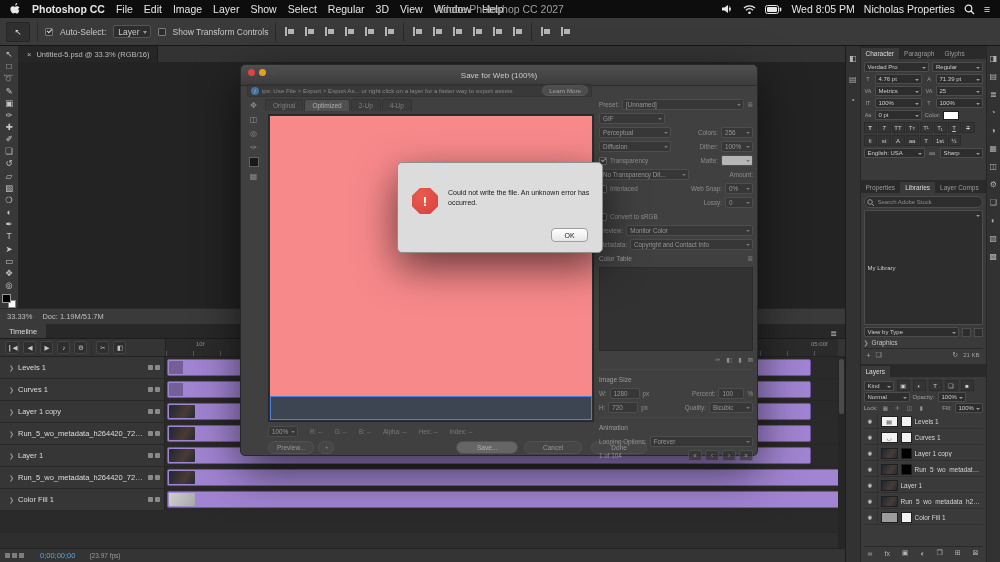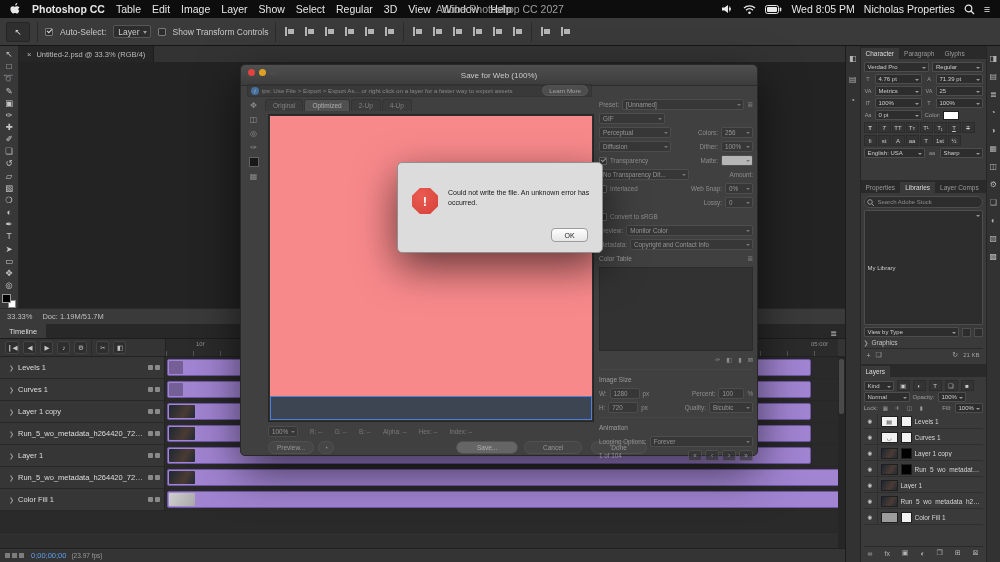--- a/index.html
+++ b/index.html
@@ -52,21 +52,21 @@
 .toggles{display:flex;gap:2px}
 .toggles i{width:5px;height:5px;background:#8a8a8a;border-radius:1px;display:block}
 .tclips{flex:1;position:relative;background:#2a2a2a}
 .clip{position:absolute;left:2px;top:2px;height:17px;border-radius:2px;background:var(--accent_purple,#a184d2);border:1px solid #6f57a6;display:flex;align-items:center;overflow:hidden}
 .clip.norm{right:34px}
 .clip.full{right:2px}
 .cadj{width:14px;height:13px;margin-left:1px;background:rgba(0,0,0,.28);border-radius:1px}
 .cthumb{width:26px;height:13px;margin-left:1px;border-radius:1px;background:linear-gradient(120deg,#1d2733,#4a3b33 60%,#212b38)}
 .cthumb.gray{background:linear-gradient(120deg,#cfcfcf,#a8a8a8)}
 .aico{color:#bbb;font-size:7px}
-#tl-footer{position:absolute;left:0;bottom:0;width:845px;height:14px;background:#343434;border-top:1px solid #222;display:flex;align-items:center;gap:5px;padding:0 5px}
+#tl-footer{position:absolute;left:0;bottom:0;width:845px;height:14px;background:#343434;border-top:1px solid #222;display:flex;align-items:center;gap:14px;padding:0 5px}
 #tl-footer .sq{width:5px;height:5px;background:#7d7d7d;display:inline-block;margin-right:2px}
 #tc{color:#5ea0f0;font-size:7.5px}
 #fps{color:#9a9a9a;font-size:6.5px}
 #tl-scroll{position:absolute;right:0;top:33px;width:7px;height:194px;background:#262626}
 #tl-scroll i{display:block;width:5px;margin:2px auto;height:55px;background:#4a4a4a;border-radius:2px}
 
 #rightdock{position:absolute;left:845px;top:46px;width:155px;height:516px;background:#323232;border-left:1px solid #1c1c1c;display:flex}
 .strip{width:15px;background:#323232;display:flex;flex-direction:column;align-items:center;padding-top:8px;gap:12px}
 .strip.l{border-right:1px solid #262626}
 .strip.r{border-left:1px solid #262626;gap:9px}
@@ -140,21 +140,21 @@
 
 <div id="app">
 
   <div id="menubar">
     <span>
         <svg width="11" height="13" viewBox="0 0 11 13">
           <path d="M8.2 6.9c0-1.6 1.3-2.4 1.4-2.4-.8-1.1-2-1.3-2.4-1.3-1-.1-2 .6-2.5.6-.5 0-1.3-.6-2.1-.6C1.5 3.2.4 4.1.4 6c0 1.1.4 2.3 1 3.1.5.7 1 1.5 1.7 1.5.7 0 1-.5 1.9-.5s1.1.5 1.9.5 1.2-.7 1.7-1.4c.5-.8.7-1.5.7-1.6-.1 0-1.1-.4-1.1-1.7zM6.7 1.7c.4-.5.6-1.1.5-1.7-.5 0-1.2.4-1.5.8-.3.4-.6 1-.5 1.6.6.1 1.1-.3 1.5-.7z" fill="#e8e8e8"></path>
         </svg>
       </span>
     <span class="app mi">Photoshop CC</span>
-    <span class="mi">Table</span>
+    <span class="mi">File</span>
     <span class="mi">Edit</span>
     <span class="mi">Image</span>
     <span class="mi">Layer</span>
     <span class="mi">Show</span>
     <span class="mi">Select</span>
     <span class="mi">Regular</span>
     <span class="mi">3D</span>
     <span class="mi">View</span>
     <span class="mi">Window</span>
     <span class="mi">Help</span>
@@ -284,21 +284,21 @@
     <span class="tool">◎</span>
     <span id="swatches">
         <i class="bgw"></i>
         <i class="fgb"></i>
       </span>
   </div>
 
   <div id="tabstrip">
     <span id="doctab">
       <span>×</span>
-      <span>Untitled-2.psd @ 33.3% (RGB/4)</span>
+      <span>Untitled-5.psd @ 33.3% (RGB/16)</span>
     </span>
   </div>
   <div id="canvasarea"></div>
   <div id="statusbar">
     <span>33.33%</span>
     <span>Doc: 1.19M/51.7M</span>
   </div>
 
   <div id="timeline">
     <div id="tl-tabs">

